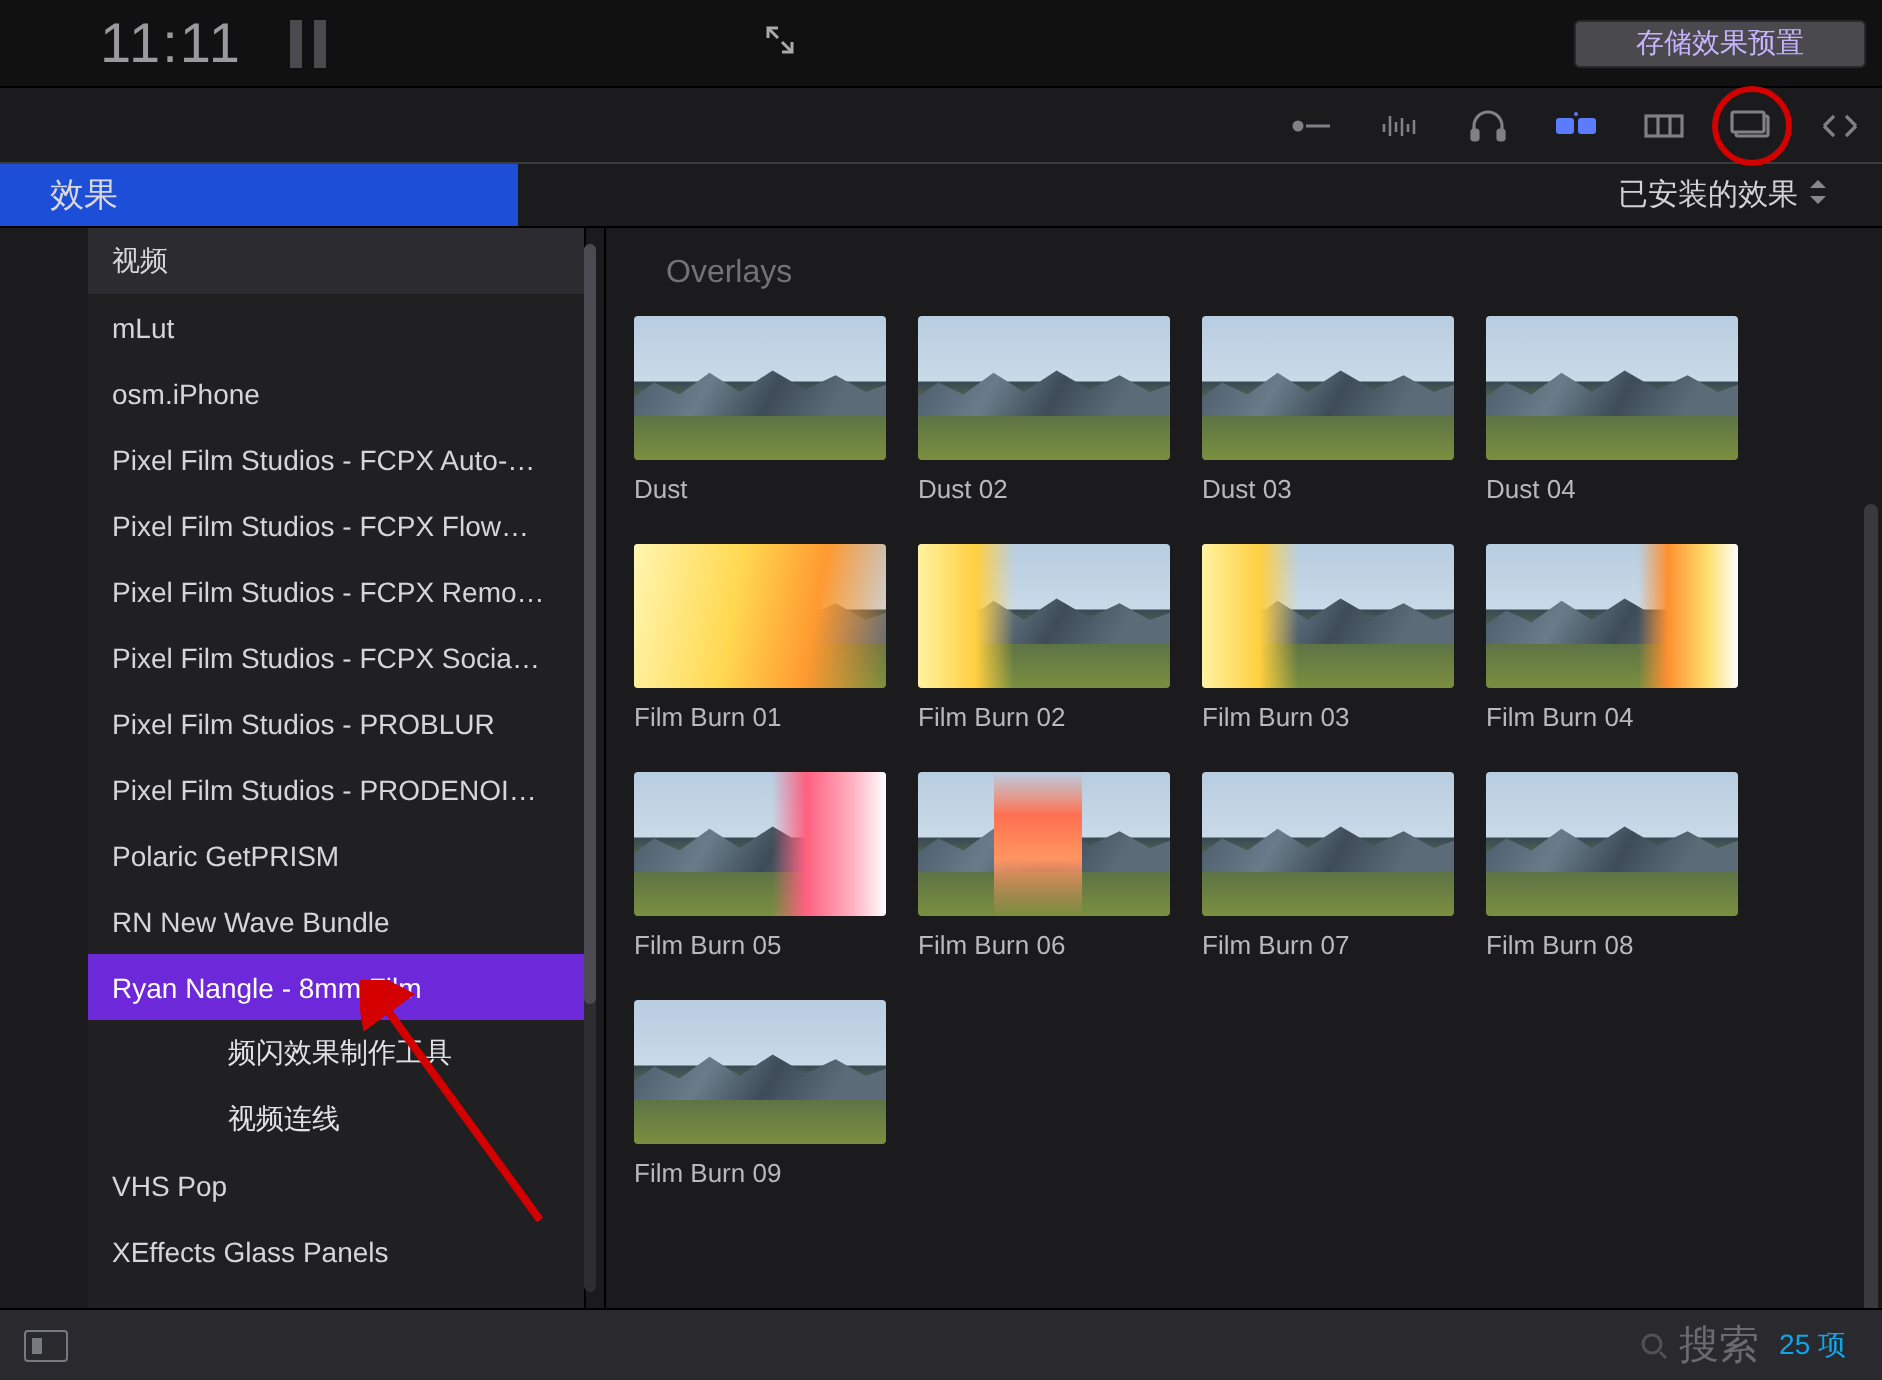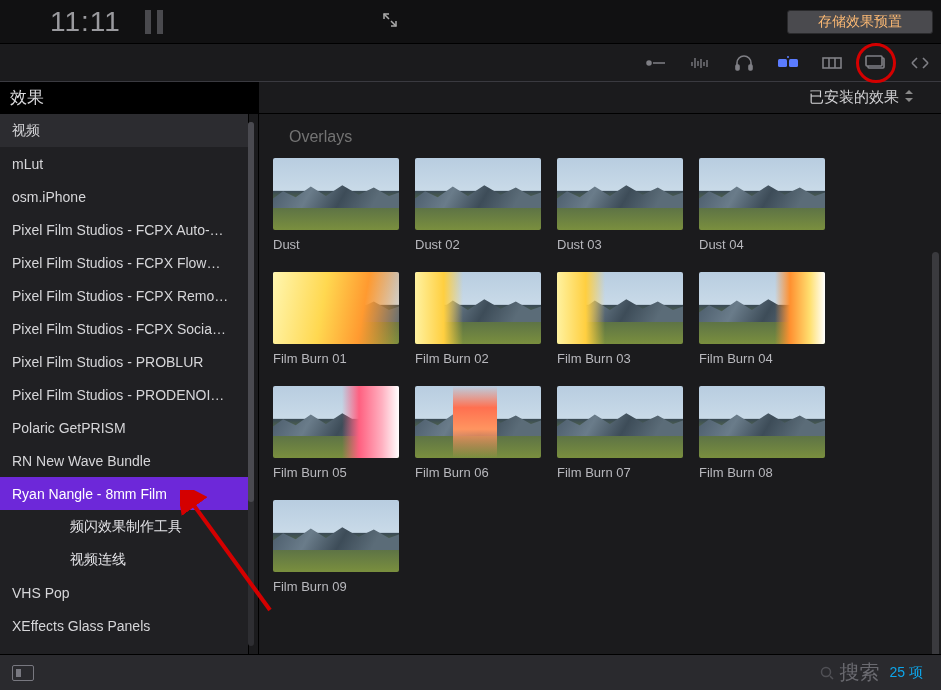--- a/index.html
+++ b/index.html
@@ -5,37 +5,37 @@
 * { box-sizing: border-box; margin: 0; padding: 0; font-family: -apple-system, "Helvetica Neue", Arial, sans-serif; }
 body { background:#1b1b1d; color:#bfbfc2; width:941px; height:690px; overflow:hidden; position:relative; }
 
 
 .topbar { height:44px; background:#111112; border-bottom:1px solid #000; display:flex; align-items:center; padding:0 8px; }
 .tc { font-size:28px; color:#9a9a9e; letter-spacing:1px; font-weight:300;margin-left:42px; }
 .pause-icon { margin-left:24px; display:inline-flex; gap:6px; }
 .pause-icon span { width:6px; height:24px; background:#4a4a4e; display:inline-block; }
 .expand-icon { margin-left:220px; color:#aaa; font-size:14px; }
 .top-spacer { flex:1; }
-.save-preset { background:#4a4a4e; color:#fdba74; border:1px solid #2a2a2c; border-radius:3px; padding:2px 30px; font-size:14px; }
+.save-preset { background:#4a4a4e; color:#c4b5fd; border:1px solid #2a2a2c; border-radius:3px; padding:2px 30px; font-size:14px; }
 
 
 .toolbar { height:38px; background:#1b1b1d; border-bottom:1px solid #3a3a40; display:flex; align-items:center; justify-content:flex-end; padding:0 10px; gap:22px; }
 .tool { width:22px; height:18px; display:flex; align-items:center; justify-content:center; color:#808086; }
 .tool.active { color:#5b7cff; }
 .tool.outlined { position:relative; }
 .ring { position:absolute; width:40px; height:40px; border:3px solid #d40000; border-radius:50%; top:-11px; left:-9px; pointer-events:none; }
 
 
 .panel-head { height:32px; display:flex; align-items:center; border-bottom:1px solid #000; }
-.panel-head .title { width:259px; padding-left:10px; font-size:17px; color:#d9d9dc; background:#000000; height:100%; display:flex; align-items:center; }
+.panel-head .title { width:259px; padding-left:25px; font-size:17px; color:#d9d9dc; background:#1d4ed8; height:100%; display:flex; align-items:center; }
 .panel-head .right { flex:1; display:flex; justify-content:flex-end; align-items:center; padding-right:28px; background:#1b1b1d; font-size:15px; color:#d2d2d5; }
 .panel-head .right .chev { margin-left:6px; font-size:12px; color:#888; }
 
 
-.main { display:flex; height:540px; }
+.main { display:flex; height:540px;padding-left:44px; }
 .sidebar { width:248px; background:#202023; position:relative; }
 .side-scroll { position:absolute; right:-6px; top:8px; bottom:8px; width:6px; background:#2e2e32; border-radius:3px; }
 .side-thumb { position:absolute; right:-6px; top:8px; width:6px; height:380px; background:#4a4a50; border-radius:3px; }
 .side-divider { width:11px; background:#1b1b1d; border-left:1px solid #000; border-right:1px solid #000; }
 .grid-wrap { flex:1; background:#1b1b1d; position:relative; padding:0 14px 0 14px; overflow:hidden;}
 
 
 .s-row { height:33px; display:flex; align-items:center; padding:0 12px; font-size:14px; color:#d6d6d9; border-bottom:0; cursor:default; }
 .s-row.header { background:#2c2c30; font-weight:500; }
 .s-row.selected { background:#6d28d9; color:#fff; }

